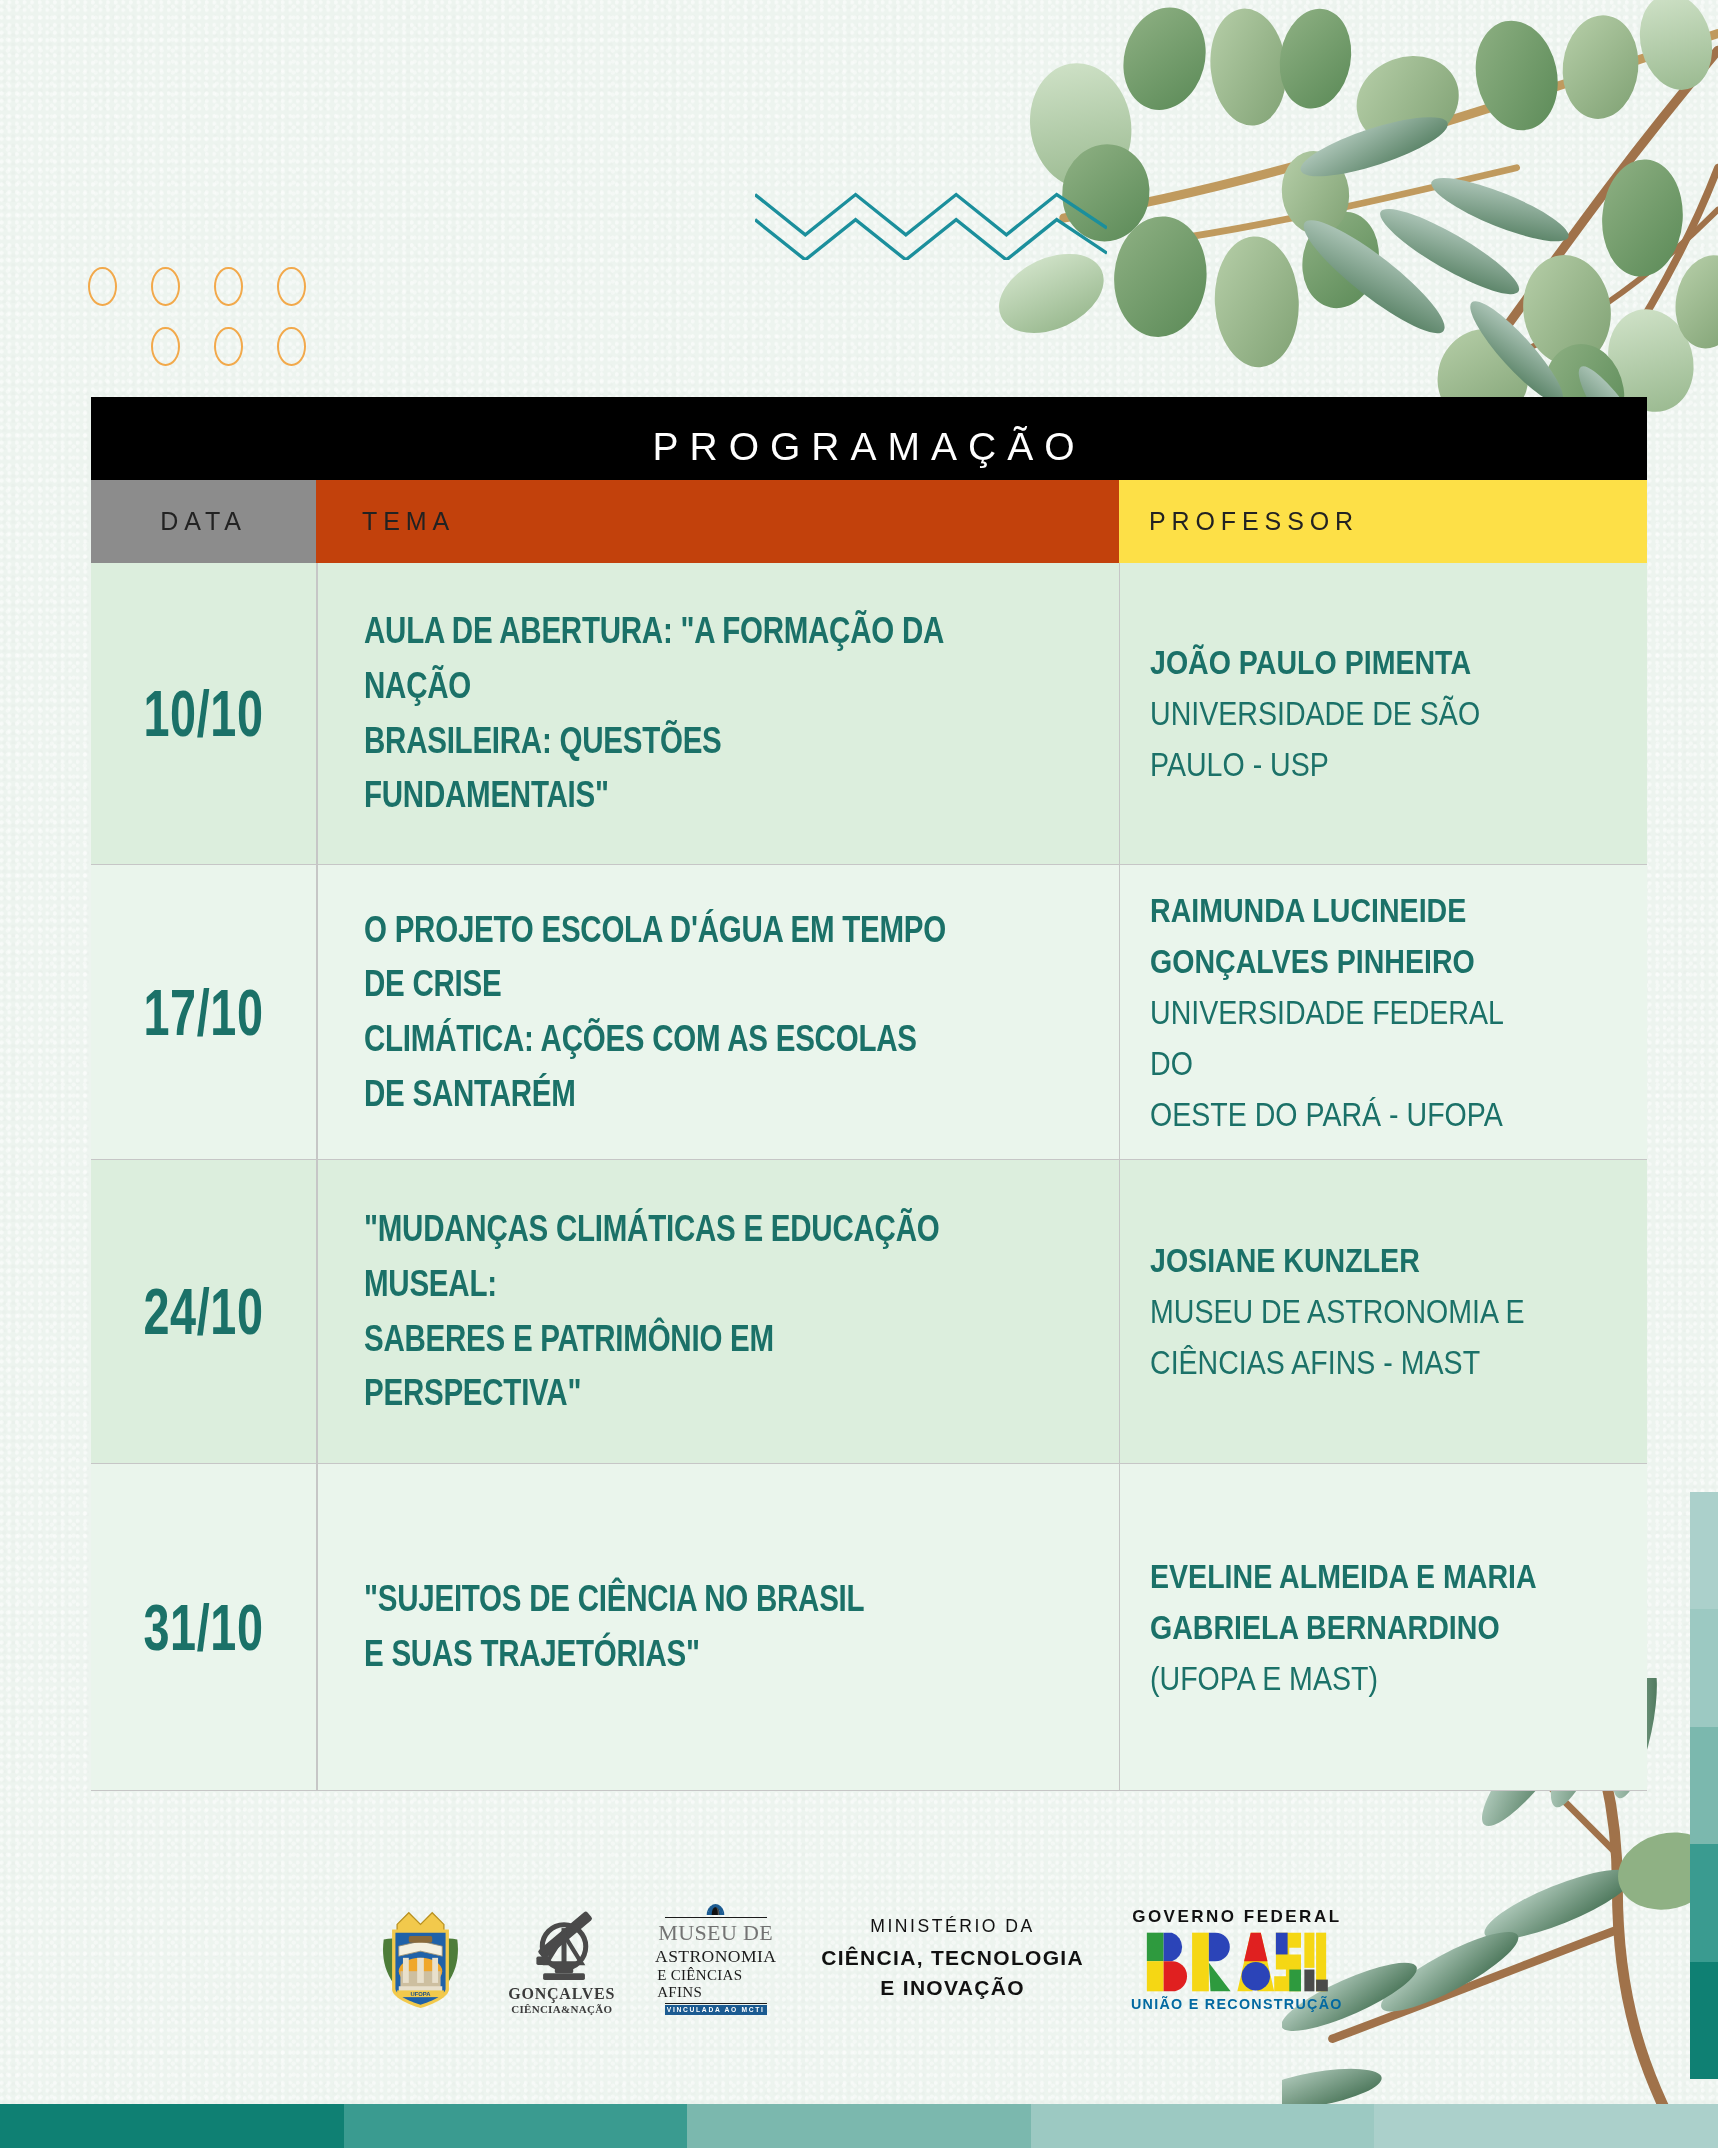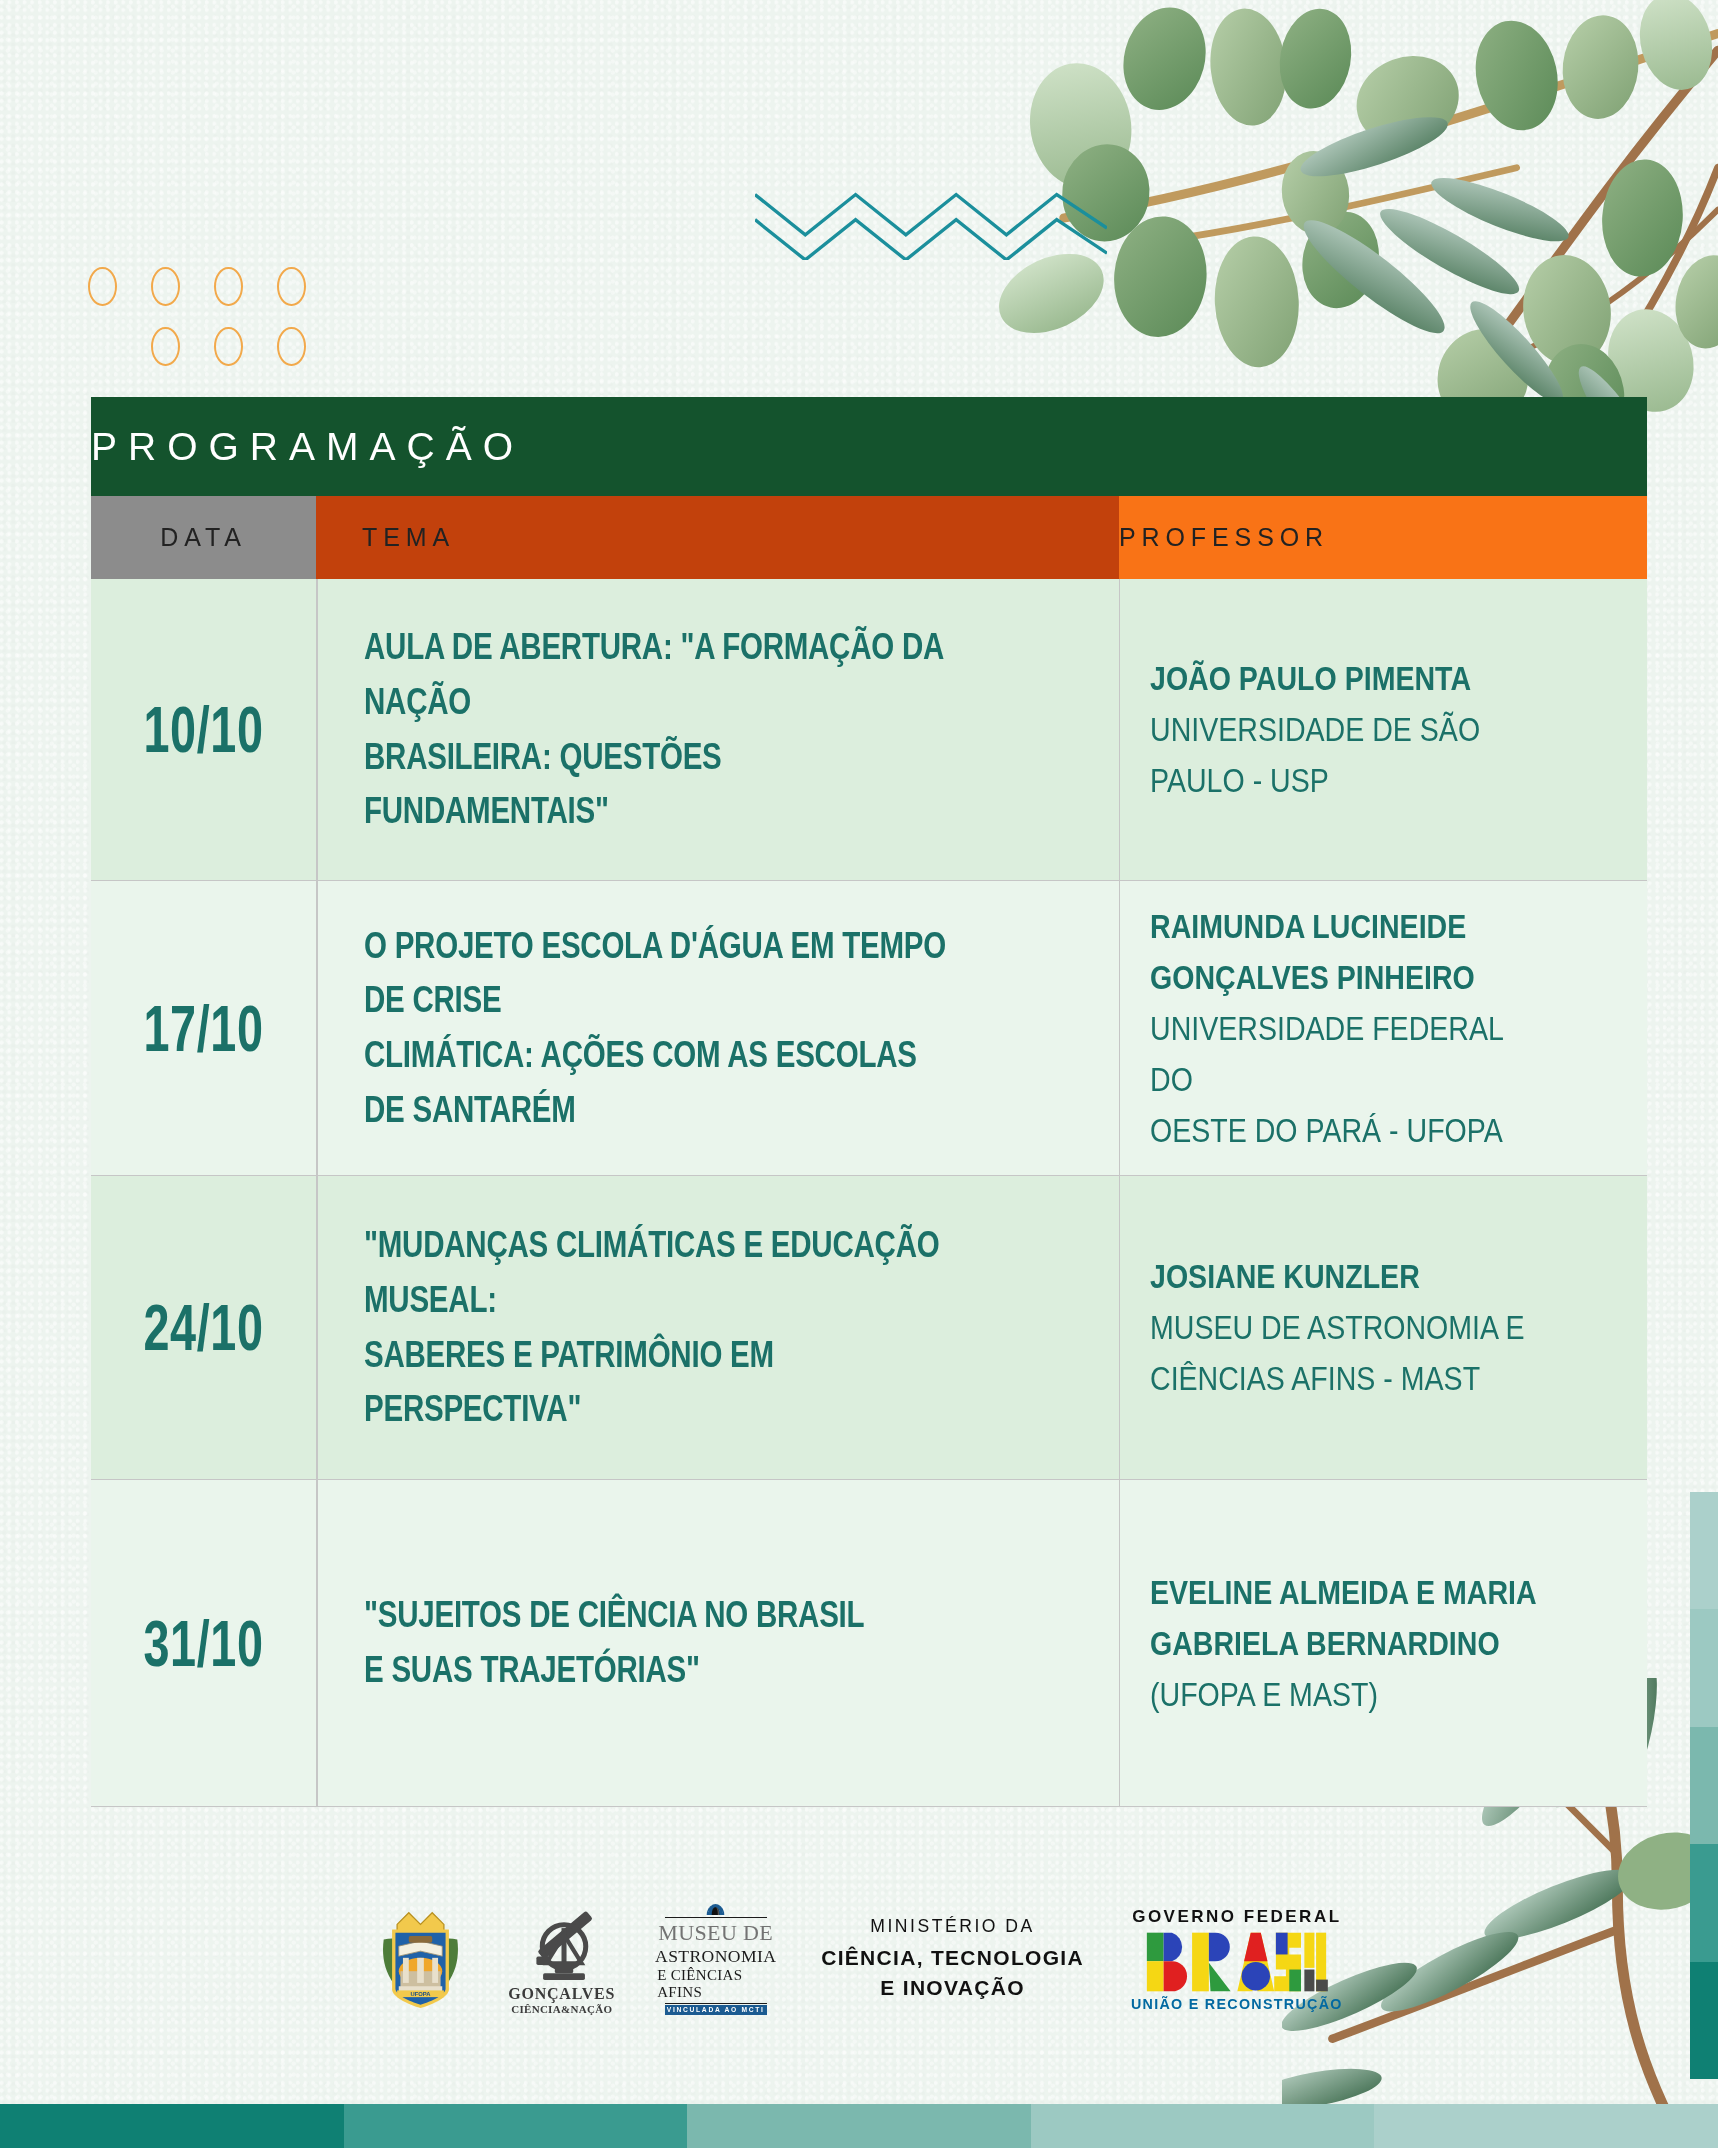--- a/index.html
+++ b/index.html
@@ -44,41 +44,41 @@
   .botanical { position: absolute; z-index: 2; pointer-events: none; }
 
   
   #schedule {
     position: absolute;
     left: 91px; top: 397px;
     width: 1556px;
     z-index: 5;
   }
   .banner {
-    background: #14532d;
+    background: #000000;
     color: #ffffff;
-    text-align: left;
-    height: 99px;
+    text-align: center;
+    height: 83px;
     line-height: 99px;
     font-size: 39px;
     letter-spacing: 11px;
     font-weight: 300;
     font-family: "Liberation Sans", sans-serif;
   }
   .thead { display: flex; height: 83px; border-radius: 29px; }
   .th {
     display: flex; align-items: center;
     font-size: 25px;
     letter-spacing: 5.9px;
     color: #222;
     font-weight: 300;
   }
   .th-data     { width: 225px;  background: #8c8c8c; justify-content: center; }
   .th-tema     { width: 803px;  background: #c2410c; padding-left: 46px; }
-  .th-prof     { flex: 1;       background: #f97316; }
+  .th-prof     { flex: 1;       background: #fde047; padding-left: 30px; }
 
   .row { display: flex; border-bottom: 1.7px solid #c6c6c6; }
   .row.alt  { background: #dceedd; }
   .row.plain{ background: #eaf5ec; }
 
   .cell { display: flex; align-items: center; }
   .c-date {
     width: 225px;
     justify-content: center;
     color: #1b7168;

